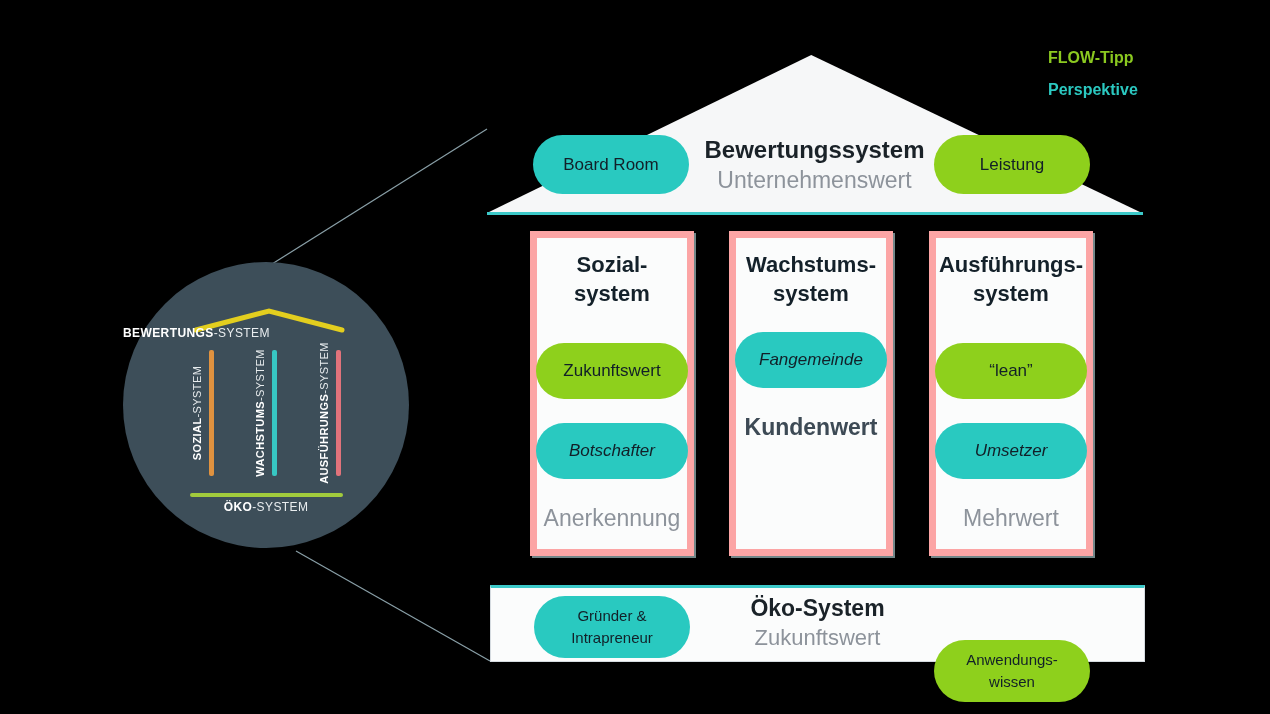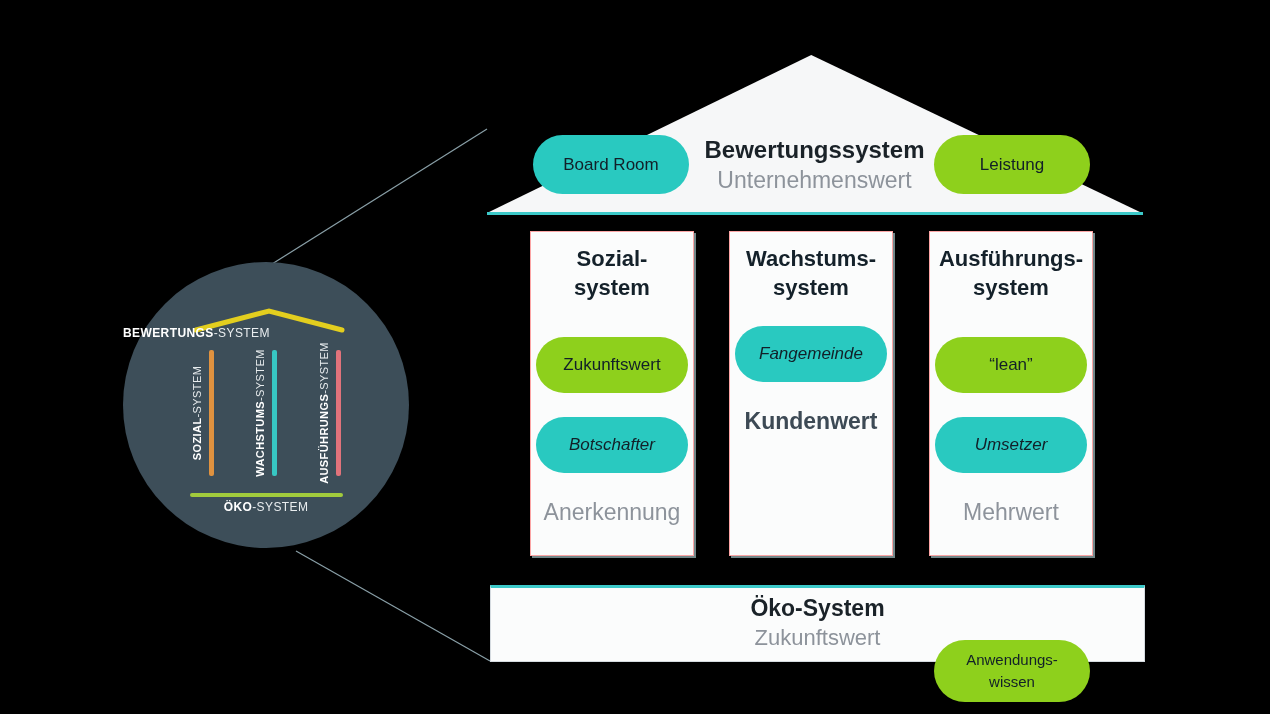--- a/index.html
+++ b/index.html
@@ -54,21 +54,21 @@
     color:#122028;font-size:17px;
   }
   .pill.teal{background:#29c9c0;}
   .pill.green{background:#8ed01c;}
   .roof-pill{position:absolute;width:156px;height:59px;border-radius:30px;}
   .roof-pill.left{left:533px;top:135px;text-align:right;}
   .roof-pill.right{left:934px;top:135px;}
   
   .pillar{
     position:absolute;top:231px;width:164px;height:325px;background:#fbfcfc;
-    border:1px solid #fca5a5;box-sizing:border-box;
+    border:7px solid #fca5a5;box-sizing:border-box;
     display:flex;flex-direction:column;align-items:center;
     box-shadow:2px 2px 0 rgba(190,225,228,.6);
   }
   .pillar.p1{left:530px;}
   .pillar.p2{left:729px;}
   .pillar.p3{left:929px;}
   .pillar-title{margin-top:12px;text-align:center;font-size:22px;font-weight:700;line-height:29px;color:#14212a;}
   .pillar-pill{width:152px;height:56px;border-radius:28px;flex:none;}
   .pillar-pill.first{margin-top:35px;}
   .pillar-pill.second{margin-top:24px;font-style:italic;}
@@ -150,20 +150,28 @@
       <div>system</div>
     </div>
     <div class="pill green pillar-pill first">“lean”</div>
     <div class="pill teal pillar-pill second">Umsetzer</div>
     <div class="pillar-value">Mehrwert</div>
   </div>
 
   <div class="base-bar">
     <div class="base-title">Öko-System</div>
     <div class="base-subtitle">Zukunftswert</div>
+    <div class="pill teal base-pill left">
+      <div>Gründer &amp;</div>
+      <div>Intrapreneur</div>
+    </div>
     <div class="pill green base-pill right">
       <div>Anwendungs-</div>
       <div>wissen</div>
     </div>
   </div>
 
+  <div class="corner-note">
+    <div class="line1">FLOW-Tipp</div>
+    <div class="line2">Perspektive</div>
+  </div>
 
 </div>
 
 </body></html>

